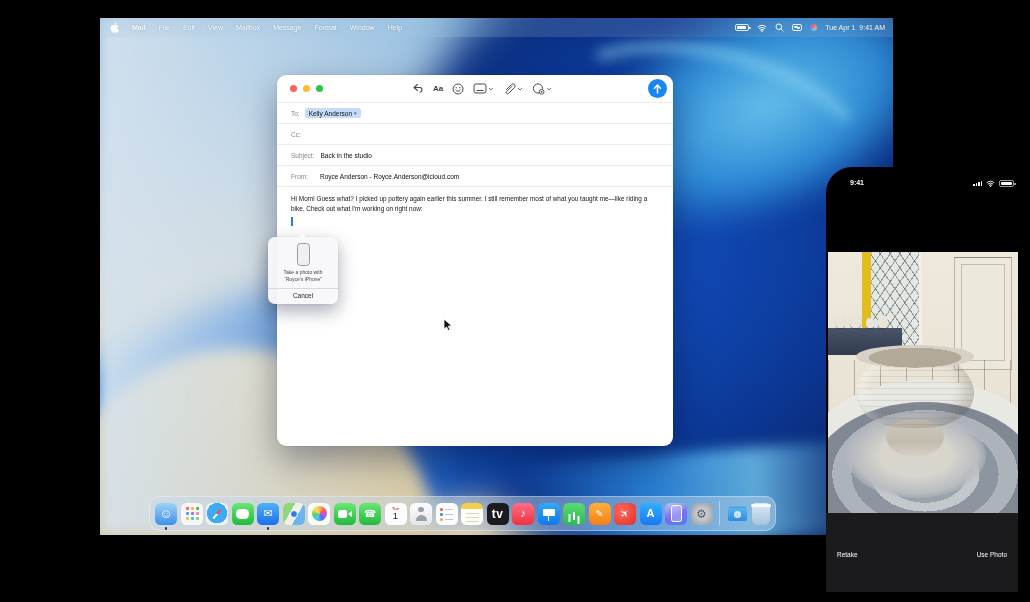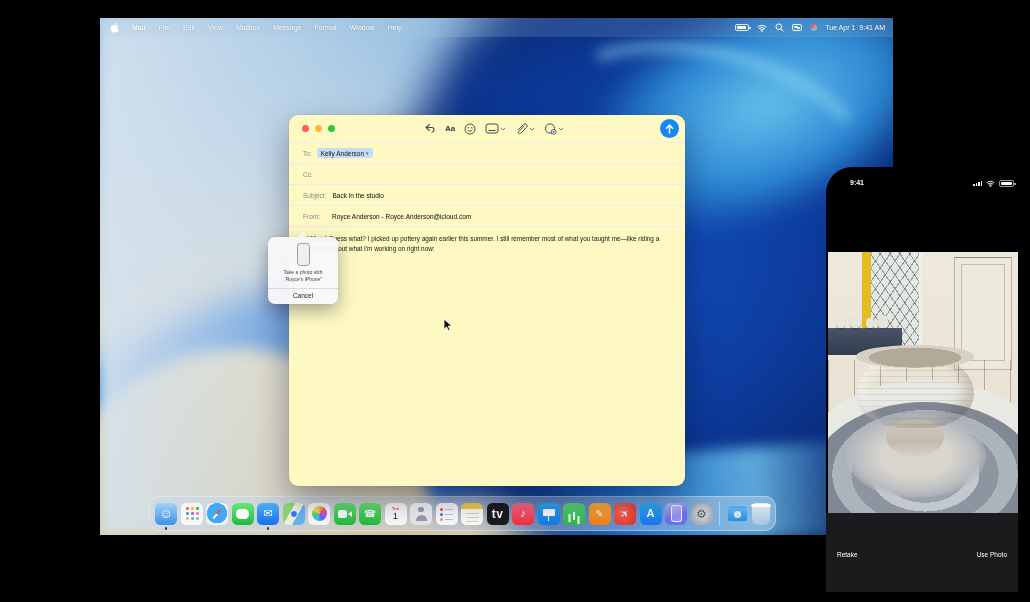--- a/index.html
+++ b/index.html
@@ -44,22 +44,22 @@
   .mb-batt{width:14px;height:7px;border:1px solid rgba(255,255,255,.85);border-radius:2px;position:relative;}
   .mb-batt::before{content:"";position:absolute;left:1px;top:1px;width:9px;height:3px;background:#fff;border-radius:1px;}
   .mb-batt::after{content:"";position:absolute;right:-2.5px;top:1.5px;width:1.5px;height:2.5px;background:rgba(255,255,255,.85);border-radius:0 1px 1px 0;}
   .mb-cc{width:10px;height:7px;border:1px solid rgba(255,255,255,.9);border-radius:2px;position:relative;}
   .mb-cc::before{content:"";position:absolute;left:1px;top:1px;width:3.5px;height:1.6px;background:#fff;border-radius:1px;}
   .mb-cc::after{content:"";position:absolute;right:1px;bottom:1px;width:3.5px;height:1.6px;background:#fff;border-radius:1px;}
   .mb-orb{width:7px;height:7px;border-radius:50%;background:conic-gradient(#f55a8a,#faa13c,#59c8f5,#a06af5,#f55a8a);}
   .mb-datetime{display:flex;gap:4px;}
 
   
-  .compose{position:absolute;left:189px;top:57px;width:396px;height:371px;background:#fef9c3;border-radius:9px;
-    box-shadow:0 14px 34px rgba(0,8,40,.38),0 0 0 .5px rgba(0,0,0,.1);z-index:6;margin-top:40px;}
+  .compose{position:absolute;left:177px;top:57px;width:396px;height:371px;background:#ffffff;border-radius:9px;
+    box-shadow:0 14px 34px rgba(0,8,40,.38),0 0 0 .5px rgba(0,0,0,.1);z-index:6;}
   .cw-header{position:relative;height:27px;display:flex;align-items:center;}
   .tl{position:absolute;top:10px;width:7px;height:7px;border-radius:50%;}
   .tl-red{left:13px;background:#ff5f57;}
   .tl-yellow{left:26px;background:#febc2e;}
   .tl-green{left:39px;background:#28c840;}
   .cw-tools{position:absolute;left:135px;top:0;height:27px;display:flex;align-items:center;gap:9px;color:#4a4a4e;}
   .tool{display:flex;align-items:center;gap:1px;}
   .tool svg{display:block;}
   .tool .aa{font-size:8px;font-weight:600;color:#3c3c40;}
   .chev{display:block;}

